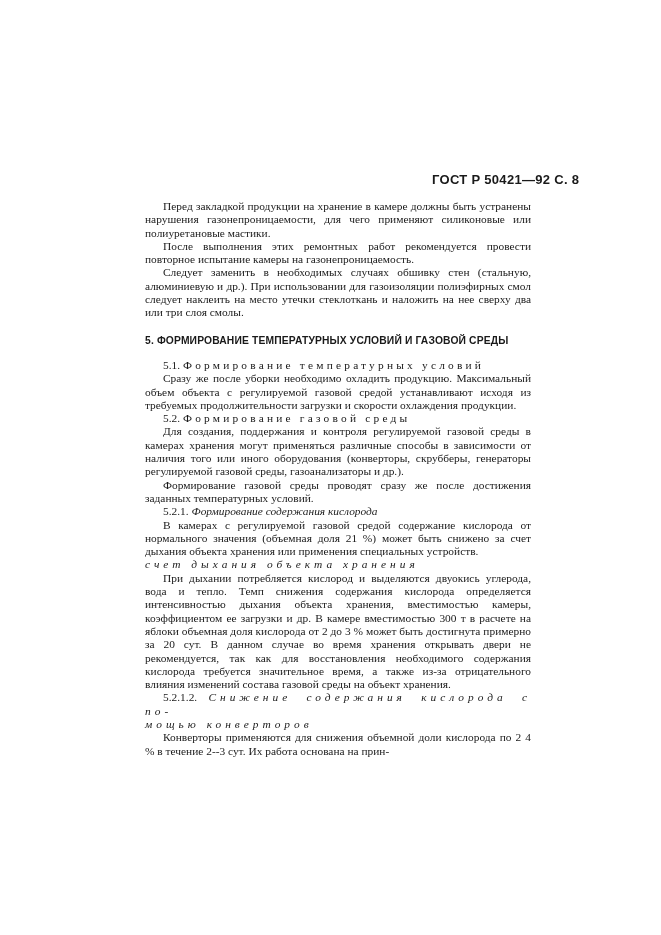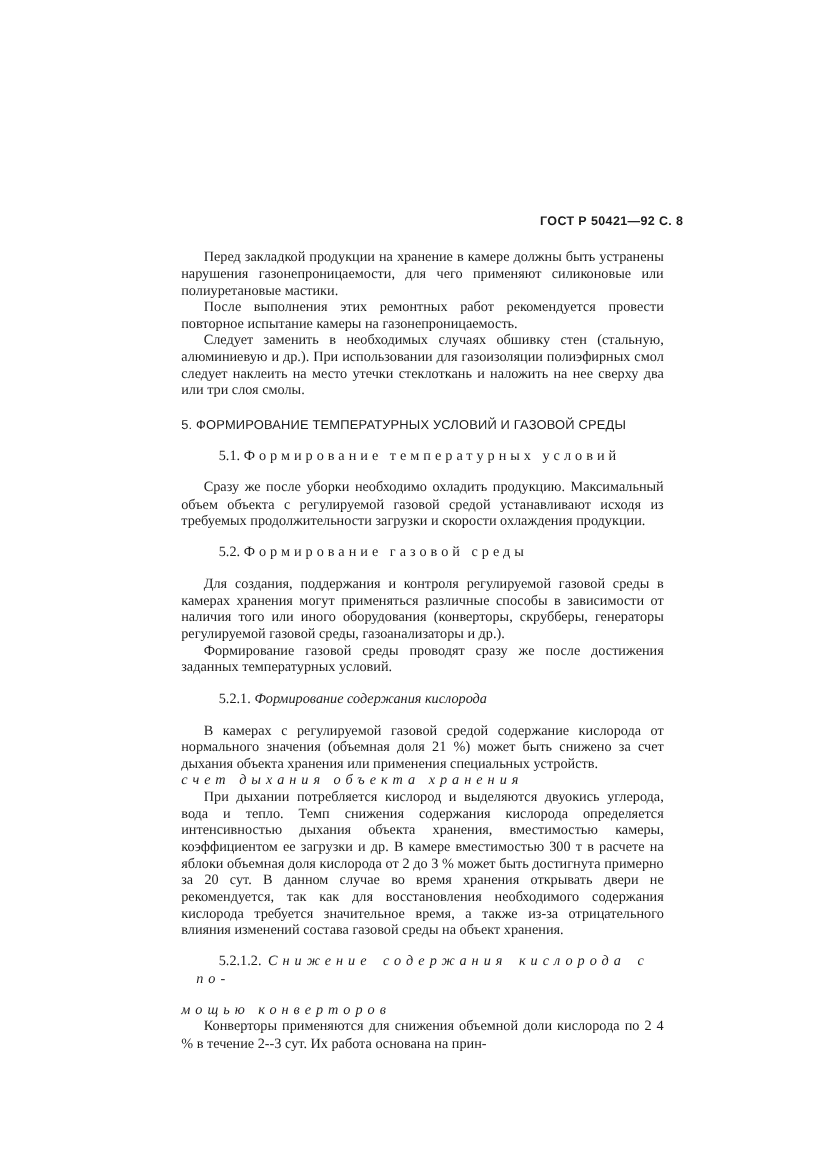--- a/index.html
+++ b/index.html
@@ -1,23 +1,23 @@
 <!DOCTYPE html>
 <html><head>
 <meta charset="utf-8">
 <style>
   html, body { margin: 0; padding: 0; background: #ffffff; }
   body { width: 661px; height: 935px; position: relative; overflow: hidden;
          font-family: "Liberation Serif", "DejaVu Serif", serif; color: #1a1a1a; }
   .page-header { position: absolute; top: 172px; left: 432px; width: 100px; text-align: right;
-         font-family: "Liberation Sans", sans-serif; font-weight: bold; font-size: 10px; letter-spacing: 0.3px; white-space: nowrap; }
+         font-family: "Liberation Sans", sans-serif; font-weight: bold; font-size: 13px; letter-spacing: 0.3px; white-space: nowrap; }
   .body-text { position: absolute; top: 200px; left: 145px; width: 386px; font-size: 11.4px; line-height: 13.3px; }
   .p { text-indent: 18px; text-align: justify; margin: 0; text-align-last: left; }
-  .sec-title { font-family: "Liberation Sans", sans-serif; font-weight: normal; font-size: 10.3px; margin: 14px 0 12px 0; text-indent: 0; letter-spacing: 0.15px; white-space: nowrap; }
-  .sub-head { text-indent: 18px; margin: 12px; }
+  .sec-title { font-family: "Liberation Sans", sans-serif; font-weight: bold; font-size: 10.3px; margin: 14px 0 12px 0; text-indent: 0; letter-spacing: 0.15px; white-space: nowrap; }
+  .sub-head { text-indent: 18px; margin: 0; }
   .spaced { letter-spacing: 3.2px; }
   .italic { font-style: italic; }
   .italic-spaced { font-style: italic; letter-spacing: 4px; }
   .justify-full { text-align: justify; text-align-last: justify; }
 </style>
 </head>
 <body>
 
 <div class="page-header">ГОСТ Р 50421—92 С. 8</div>
 

